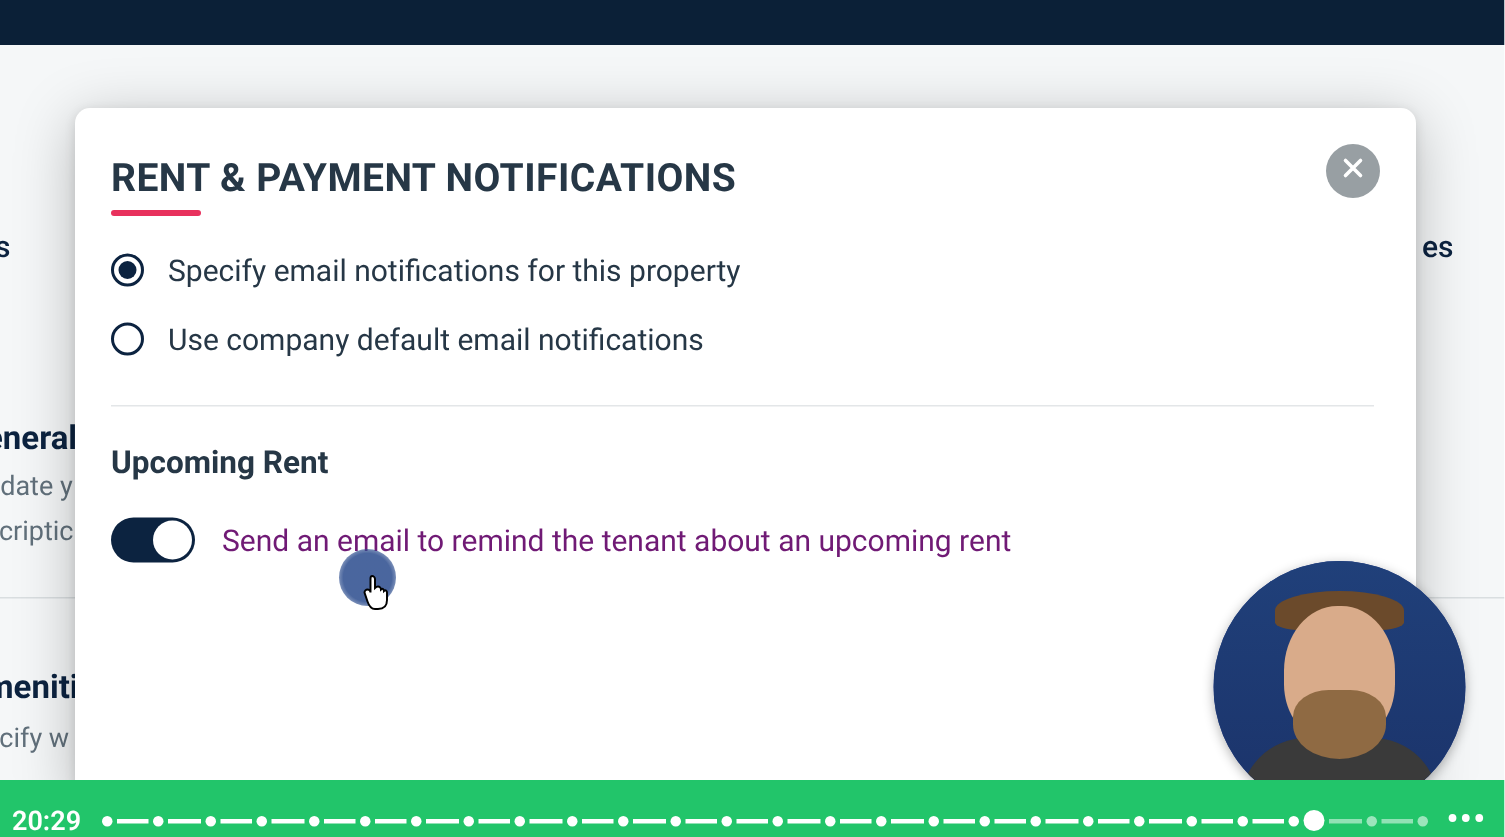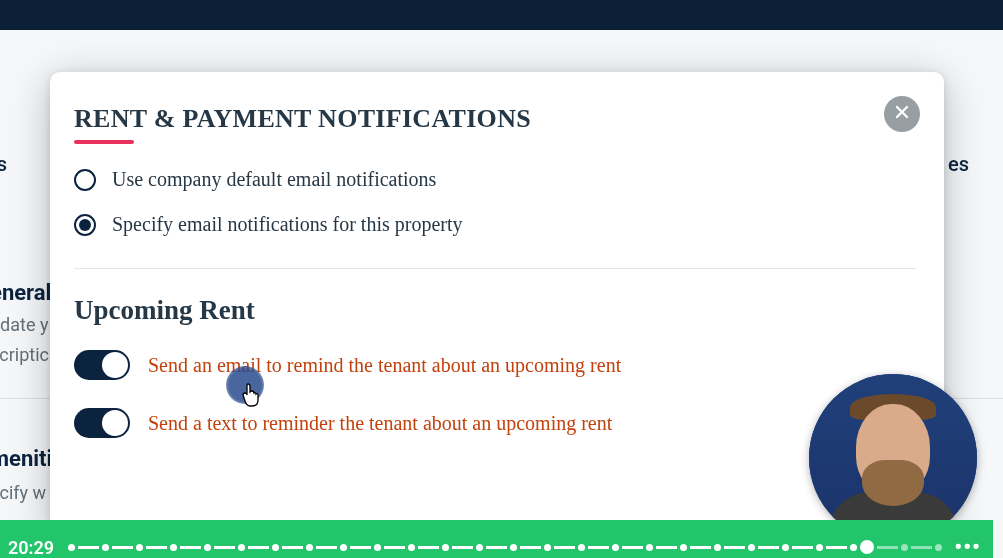--- a/index.html
+++ b/index.html
@@ -47,21 +47,20 @@
   .modal {
     position: absolute;
     left: 50px; top: 72px;
     width: 894px;
     height: 460px;
     background: #ffffff;
     border-radius: 10px;
     box-shadow: 0 8px 40px rgba(0,0,0,0.25), 0 2px 8px rgba(0,0,0,0.12);
     padding: 32px 28px 0 24px;
     overflow: hidden;
-    font-family: Liberation Serif, serif;
   }
 
   .modal-title {
     color: #263746;
     font-size: 26px;
     font-weight: 700;
     letter-spacing: 0.3px;
     display: inline-block;
   }
   .modal-title-underline {
@@ -115,31 +114,31 @@
 
   .modal-hr {
     margin-top: 32px;
     height: 1px;
     background: #e3e6e8;
   }
 
   .subsection-title {
     margin-top: 26px;
     color: #263746;
-    font-size: 27px;
+    font-size: 21px;
     font-weight: 700;
   }
 
   .toggle-list {
     margin-top: 24px;
     display: flex; flex-direction: column; gap: 28px;
   }
   .toggle-row {
     display: flex; align-items: center; gap: 18px;
-    color: #c2410c;
+    color: #701a75;
     font-size: 20px;
   }
   .toggle {
     width: 56px; height: 30px;
     border-radius: 15px;
     background: #0c2340;
     position: relative;
     flex-shrink: 0;
     cursor: pointer;
   }
@@ -210,21 +209,21 @@
     left: 50%; top: 20px;
     transform: translateX(-50%);
     width: 86px; height: 26px;
     background: #6b4a2b;
     border-radius: 50% 50% 20% 20%;
   }
 
   
   .video-bar {
     position: absolute;
-    left: 0; right: 10px; bottom: 0;
+    left: 0; right: 0; bottom: 0;
     height: 38px;
     background: #22c56a;
     display: flex;
     align-items: center;
     padding: 16px 10px 0 8px;
     gap: 10px;
   }
   .vb-time {
     color: #ffffff;
     font-size: 18px;
@@ -296,47 +295,41 @@
       <span>
         <svg viewBox="0 0 16 16">
             <path d="M3 3 L13 13 M13 3 L3 13" stroke="#ffffff" stroke-width="2.4" stroke-linecap="round"></path>
           </svg>
       </span>
     </div>
 
 
     <div class="radio-group">
       <div class="radio-row">
-        <span class="radio-outer"></span>
-        <span>Use company default email notifications</span>
-      </div>
-      <div class="radio-row">
         <span class="radio-outer">
             <span class="radio-inner"></span>
           </span>
         <span>Specify email notifications for this property</span>
+      </div>
+      <div class="radio-row">
+        <span class="radio-outer"></span>
+        <span>Use company default email notifications</span>
       </div>
     </div>
 
     <div class="modal-hr"></div>
 
     <div class="subsection-title">Upcoming Rent</div>
 
     <div class="toggle-list">
       <div class="toggle-row">
         <div class="toggle">
             <div class="toggle-knob"></div>
           </div>
         <span>Send an email to remind the tenant about an upcoming rent</span>
-      </div>
-      <div class="toggle-row">
-        <div class="toggle">
-            <div class="toggle-knob"></div>
-          </div>
-        <span>Send a text to reminder the tenant about an upcoming rent</span>
       </div>
     </div>
 
     <div class="cursor-bubble"></div>
     <div class="cursor-hand">
       <svg viewBox="0 0 24 26">
         <path d="M8 2 C9 2 10 3 10 4 L10 10 C10 10 11 9 12 9 C13 9 14 10 14 11 C15 10 16 11 16 12 C17 11 18 12 18 13 L18 18 C18 22 16 24 12 24 L10 24 C8 24 6 22 5 19 L3 13 C3 12 4 11 5 11 C6 11 7 12 7 13 L7 4 C7 3 7 2 8 2 Z" fill="#ffffff" stroke="#000000" stroke-width="1.3"></path>
       </svg>
     </div>
 

